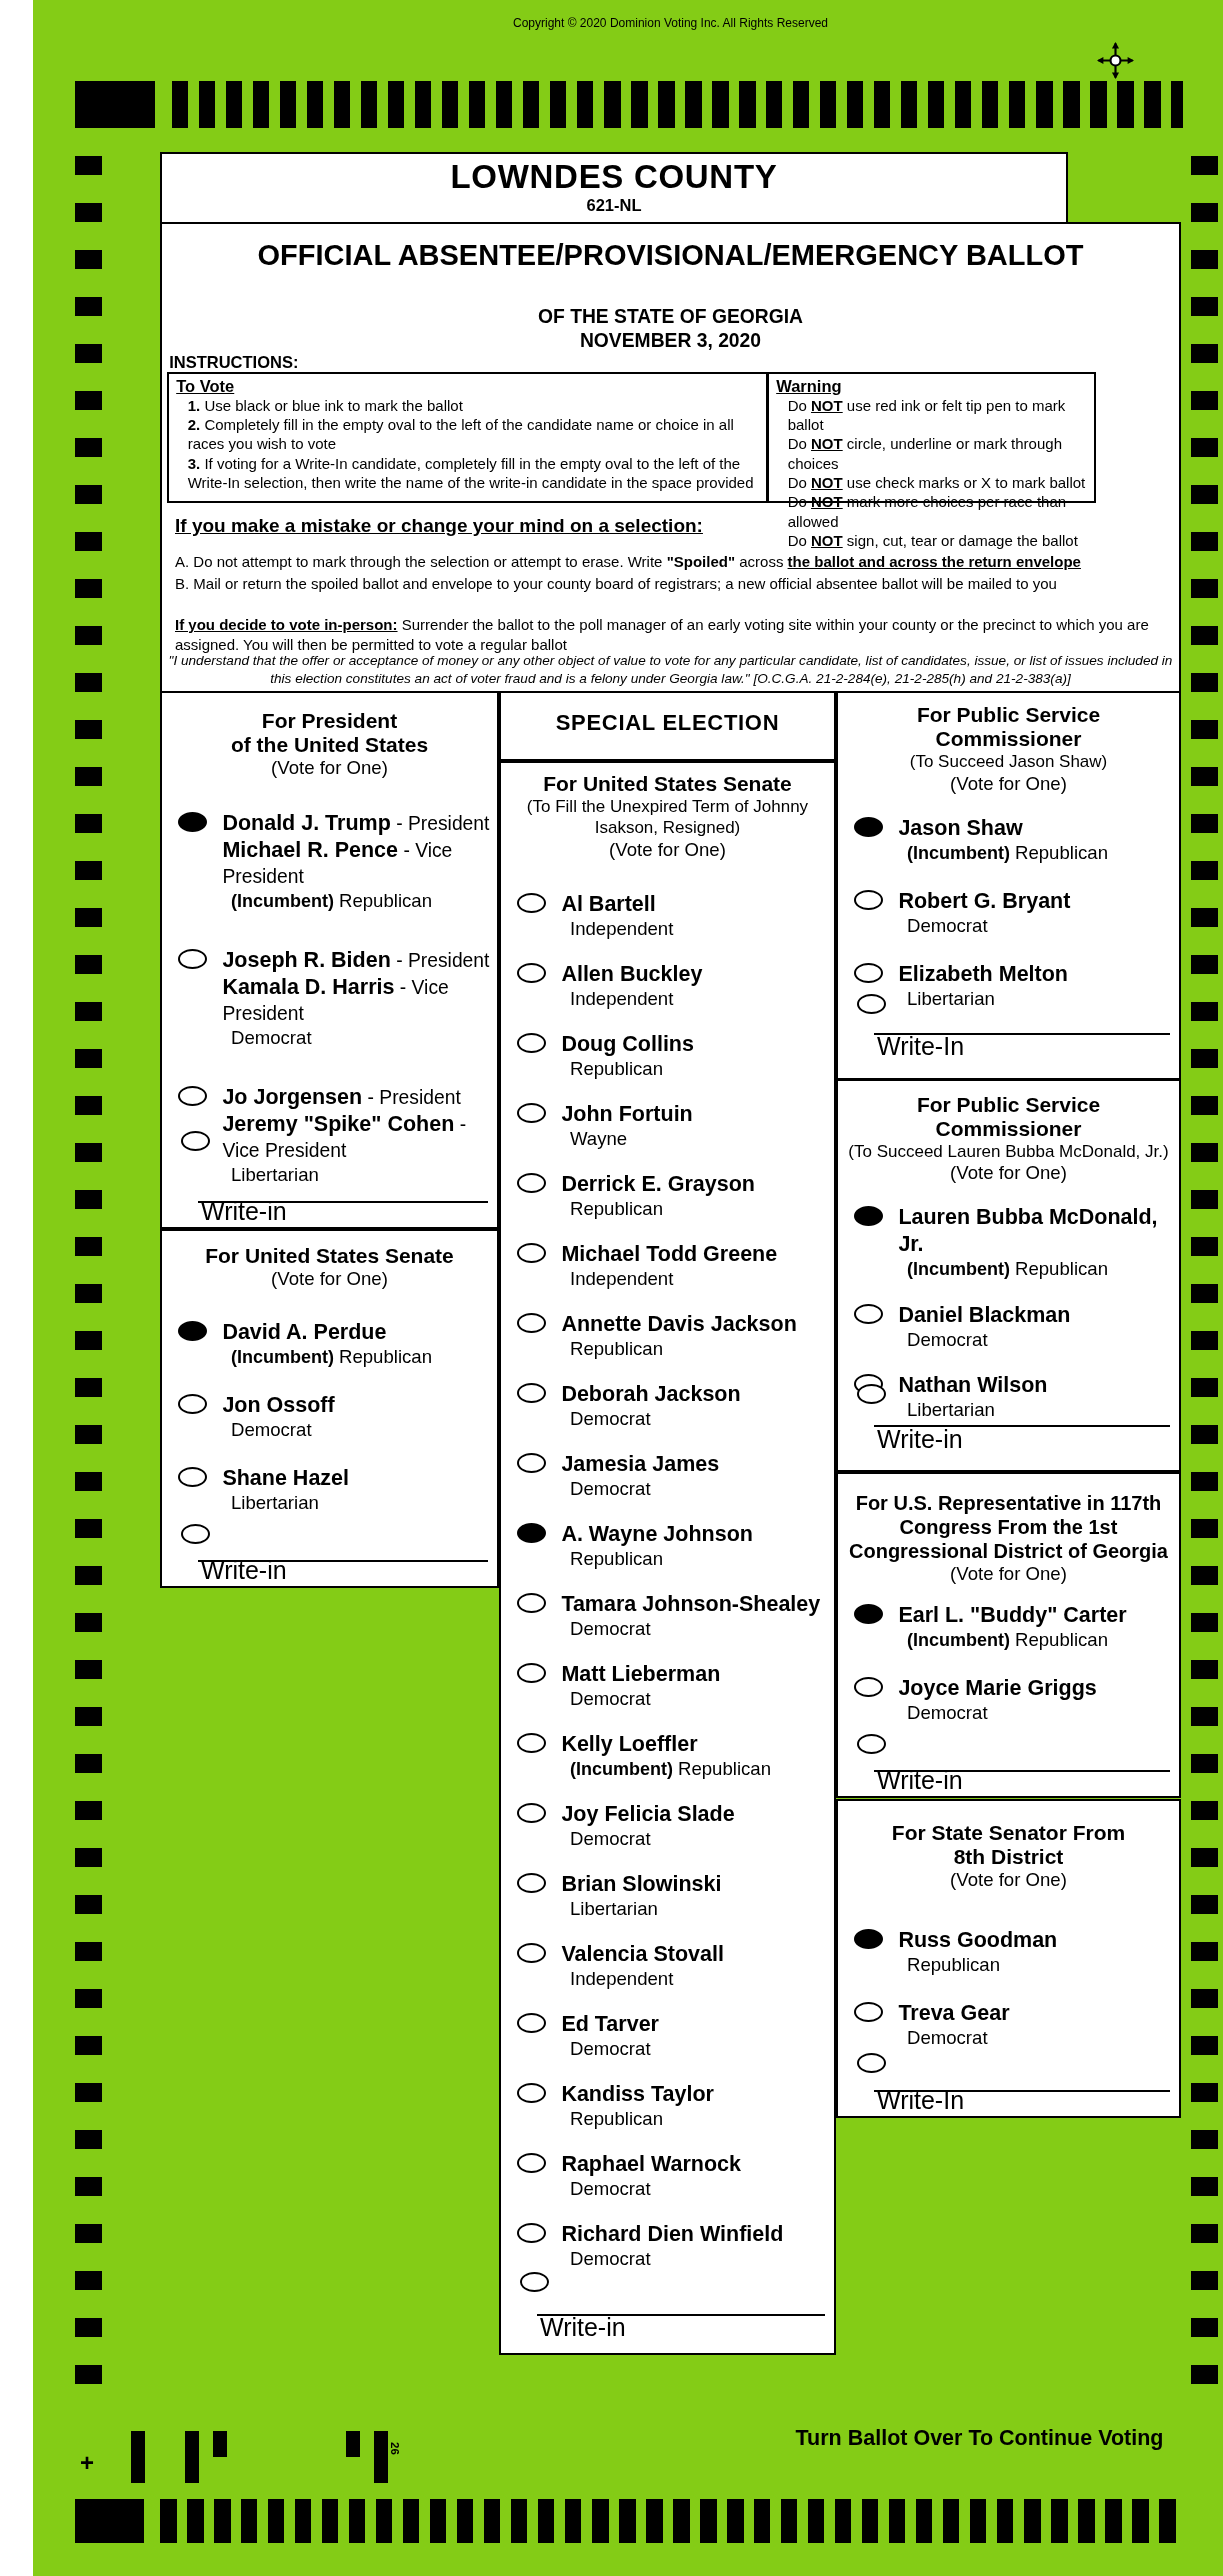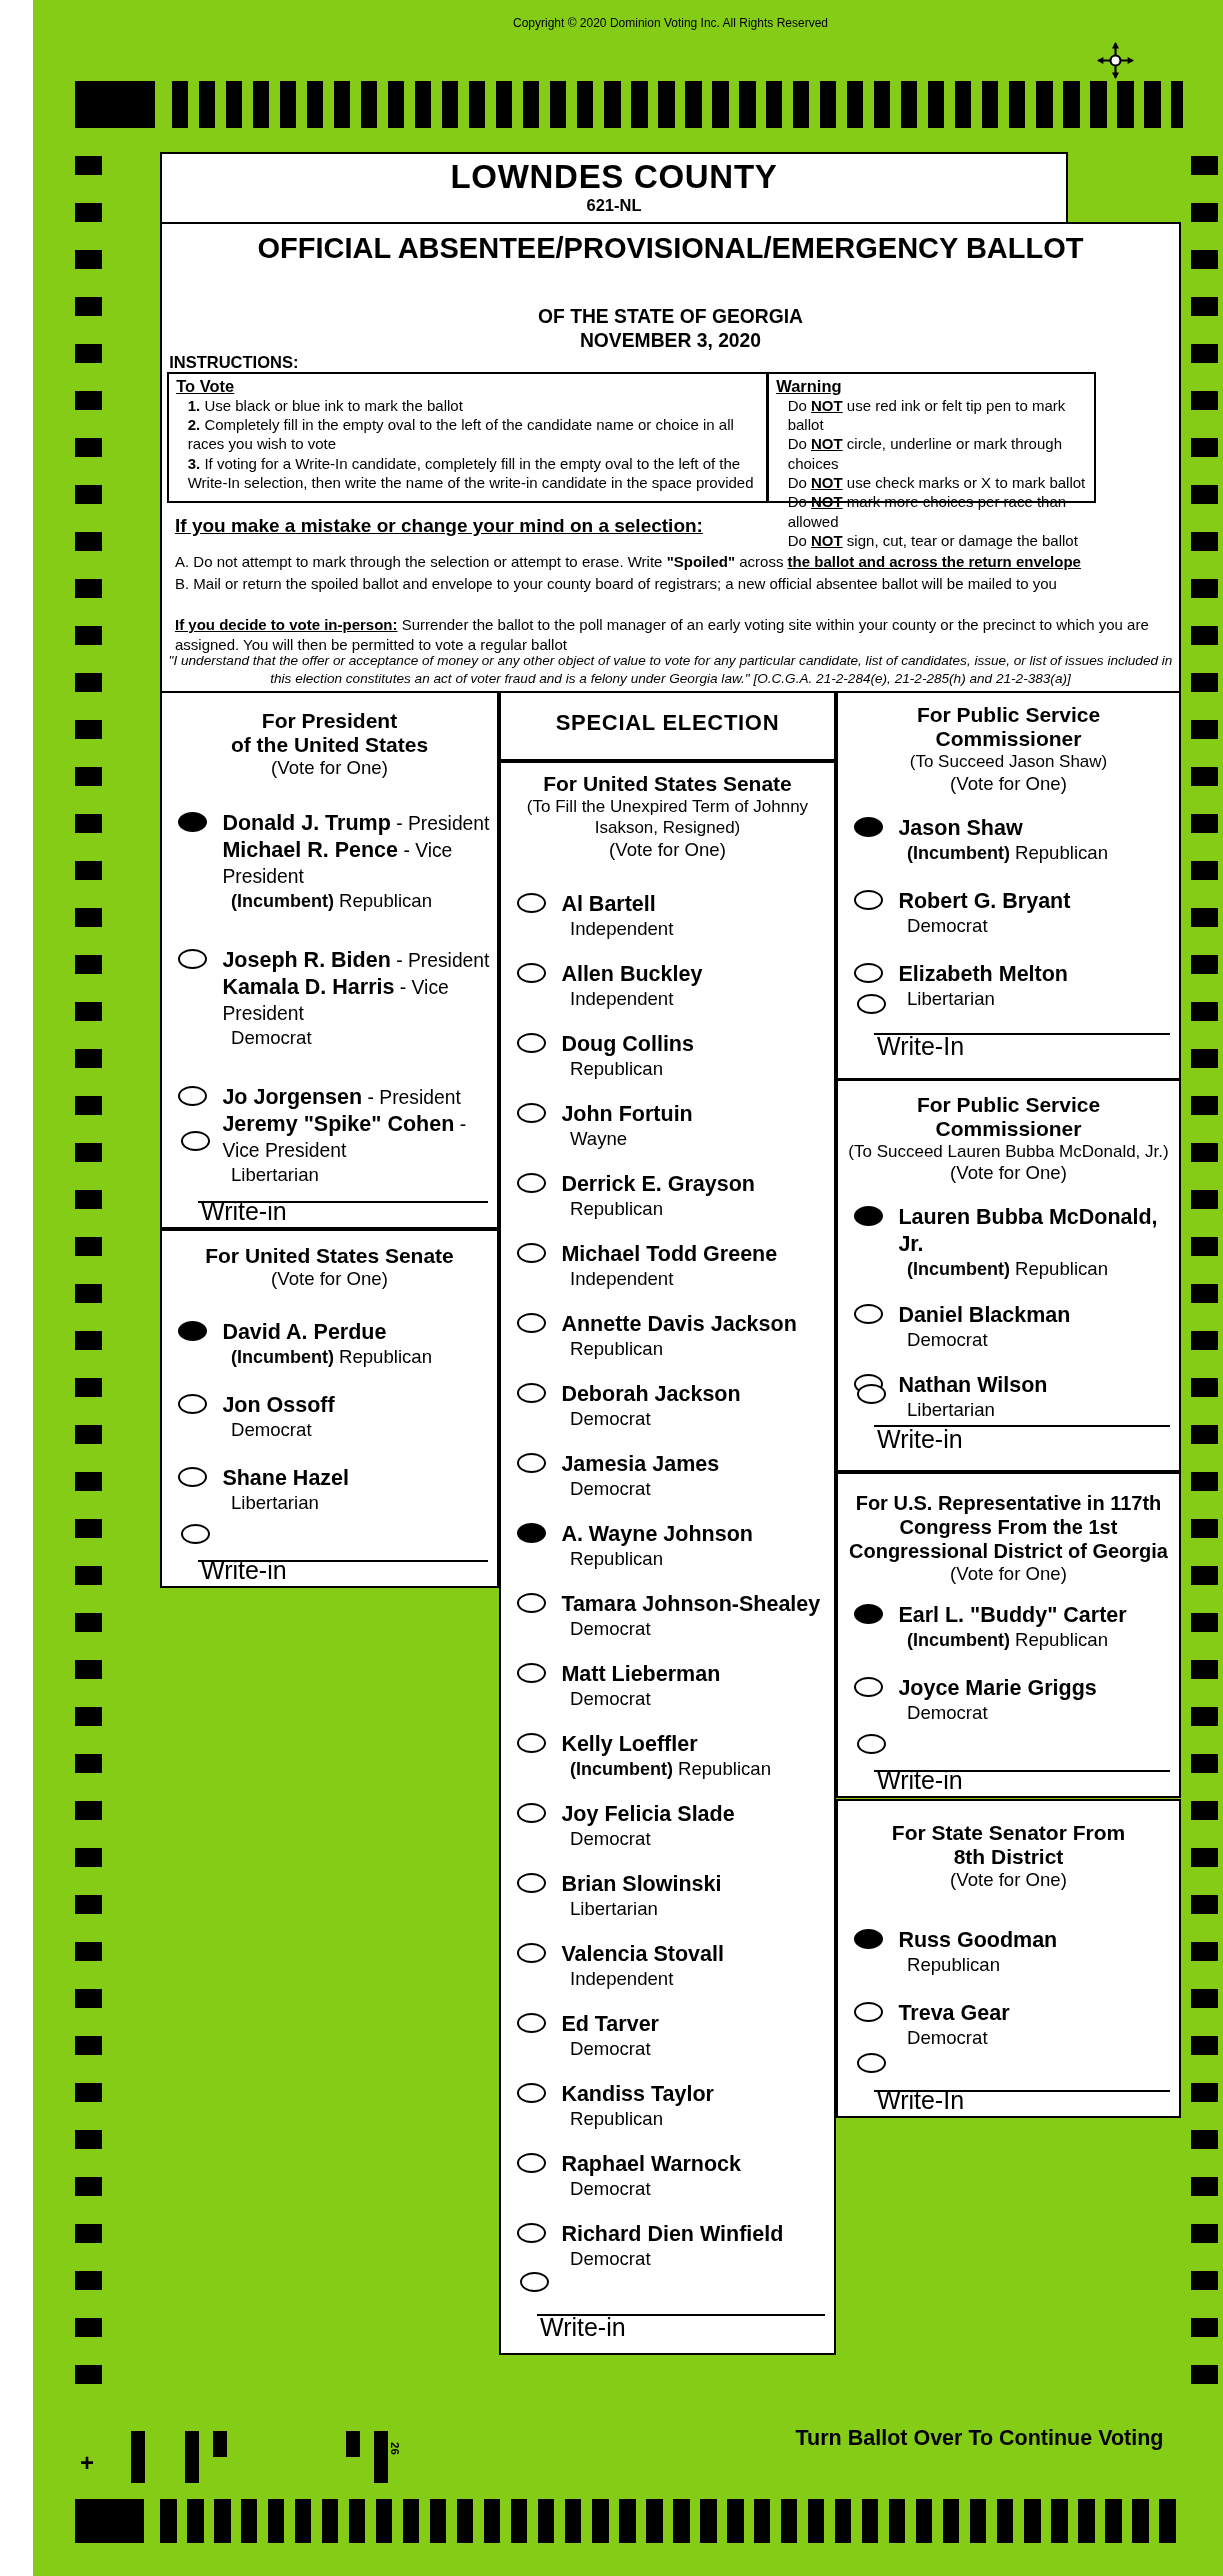--- a/index.html
+++ b/index.html
@@ -30,21 +30,21 @@
               writing-mode:vertical-rl; }
 
   
   .copyright { position:absolute; left:127px; top:15.7px; width:1021px; text-align:center;
                font-size:12px; }
   .box { border:2.1px solid #000; position:absolute; background:#fff; }
   .hdr1 { left:127px; top:152px; width:908px; height:72px; text-align:center; }
   .county { font-size:33px; font-weight:bold; margin-top:4.3px; letter-spacing:0.7px; }
   .style-no { font-size:16.5px; font-weight:bold; }
   .hdr2 { left:127px; top:222px; width:1021px; height:471px; }
-  .h2-title { position:absolute; top:8px; left:0; right:0; text-align:center;
+  .h2-title { position:absolute; top:15px; left:0; right:0; text-align:center;
               font-size:29px; font-weight:bold; }
   .h2-sub1 { position:absolute; top:59px;  left:0; right:0; text-align:center; font-size:19.3px; font-weight:bold; }
   .h2-sub2 { position:absolute; top:82px; left:0; right:0; text-align:center; font-size:19.3px; font-weight:bold; }
   .h2-date { position:absolute; top:106px; left:0; right:0; text-align:center; font-size:19.3px; font-weight:bold; }
   .instr-label { position:absolute; top:129px; left:7.2px; font-size:16.5px; font-weight:bold; }
   .tovote { position:absolute; top:148px; left:5px; width:601px; height:131px;
             border:2.9px solid #000; padding:2.9px 7.2px; }
   .warnbox { position:absolute; top:148px; left:605px; width:329px; height:131px;
              border:2.9px solid #000; padding:2.9px 7.2px; }
   .sec-title { font-size:16.5px; font-weight:bold; text-decoration:underline; }

